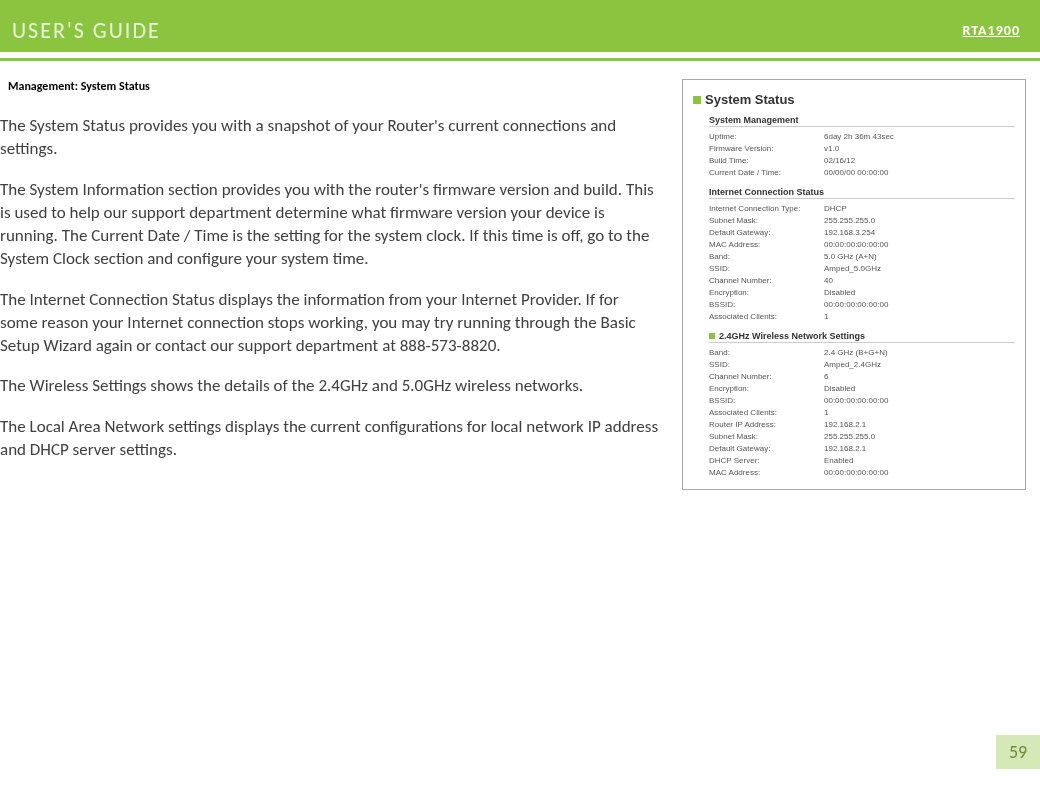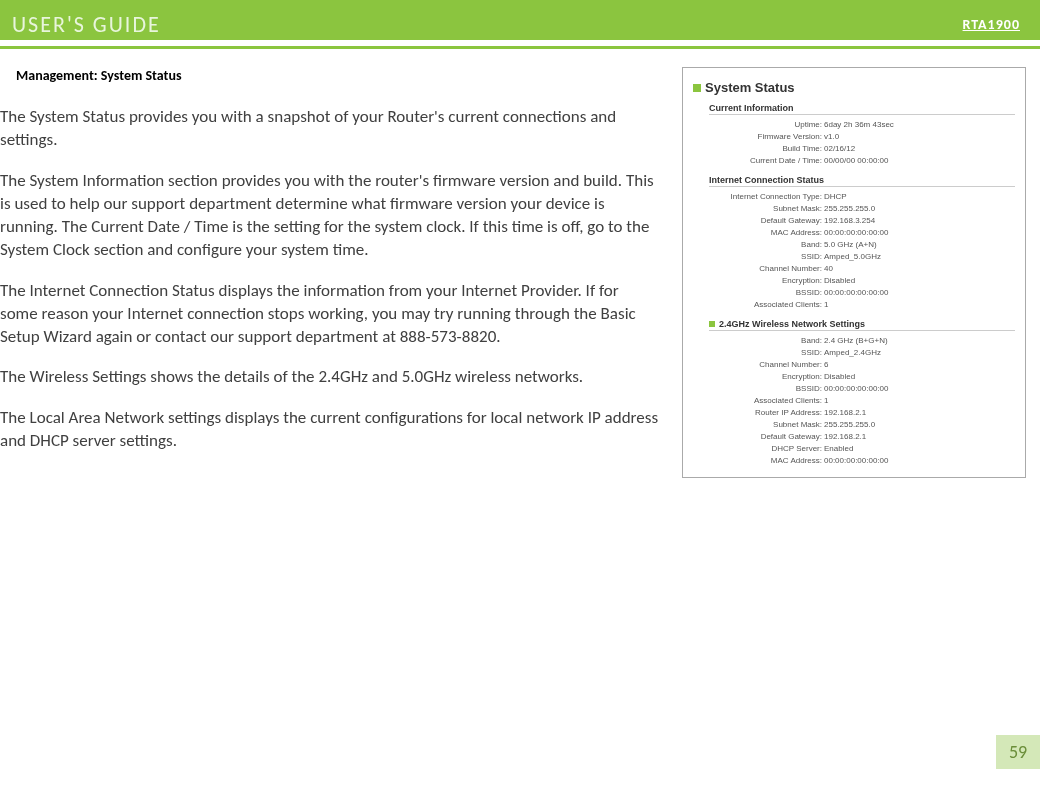--- a/index.html
+++ b/index.html
@@ -8,21 +8,21 @@
     padding: 0;
     font-family: Calibri, Arial, sans-serif;
     background: #ffffff;
     width: 1040px;
     height: 791px;
     position: relative;
     overflow: hidden;
   }
   .header-bar {
     background: #8bc53f;
-    height: 40px;
+    height: 52px;
     display: flex;
     align-items: center;
     justify-content: space-between;
     padding: 8px 12px 0 12px;
   }
   .header-title {
     color: #e8f5dc;
     font-size: 22px;
     letter-spacing: 2px;
     font-weight: 300;
@@ -43,22 +43,22 @@
   .content {
     padding: 18px 0 0 0;
     display: flex;
   }
   .text-col {
     flex: 0 0 670px;
     padding-left: 0;
   }
   .page-heading {
     font-weight: bold;
-    font-size: 14px;
-    margin: 0 0 22px 16px;
+    font-size: 12px;
+    margin: 0 0 22px 8px;
     color: #000;
   }
   .para {
     font-size: 17px;
     line-height: 1.35;
     color: #404040;
     margin: 0 4px 18px 0;
     max-width: 660px;
   }
   .figure-col {
@@ -99,21 +99,21 @@
     display: flex;
     align-items: center;
   }
   .fig-row {
     display: flex;
     margin-left: 16px;
     line-height: 1.5;
   }
   .fig-label {
     width: 115px;
-    text-align: right;
+    text-align: left;
     padding-right: 2px;
     color: #555;
   }
   .fig-val {
     color: #555;
   }
   .page-number-box {
     position: absolute;
     right: 0;
     bottom: 22px;
@@ -147,21 +147,21 @@
   </div>
 
   <div class="figure-col">
     <div class="figure">
       <div class="fig-title">
         <span class="sq"></span>
         <span>System Status</span>
       </div>
 
       <div class="fig-sec">
-        <span>Current Information</span>
+        <span>System Management</span>
       </div>
       <div class="fig-row">
           <span class="fig-label">Uptime:</span>
           <span class="fig-val">6day 2h 36m 43sec</span>
         </div>
       <div class="fig-row">
           <span class="fig-label">Firmware Version:</span>
           <span class="fig-val">v1.0</span>
         </div>
       <div class="fig-row">

